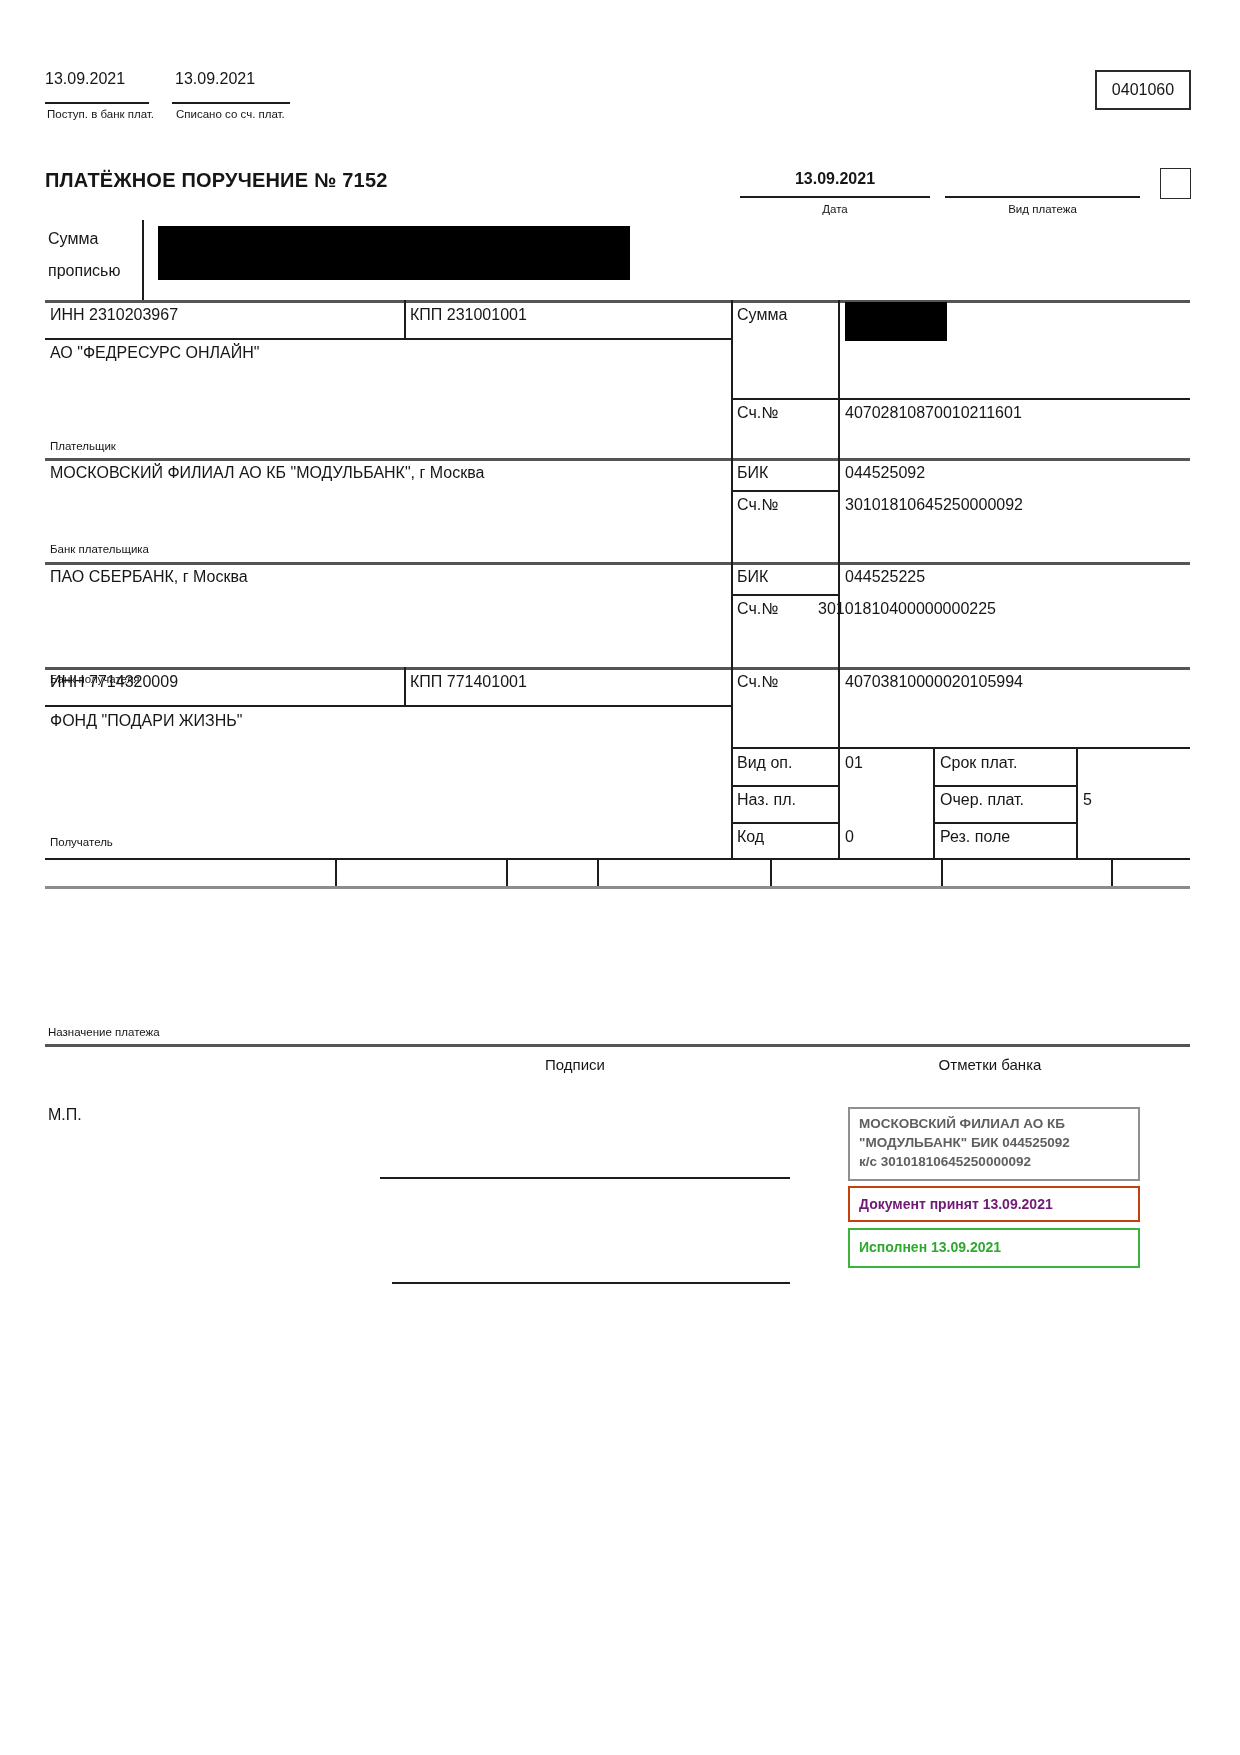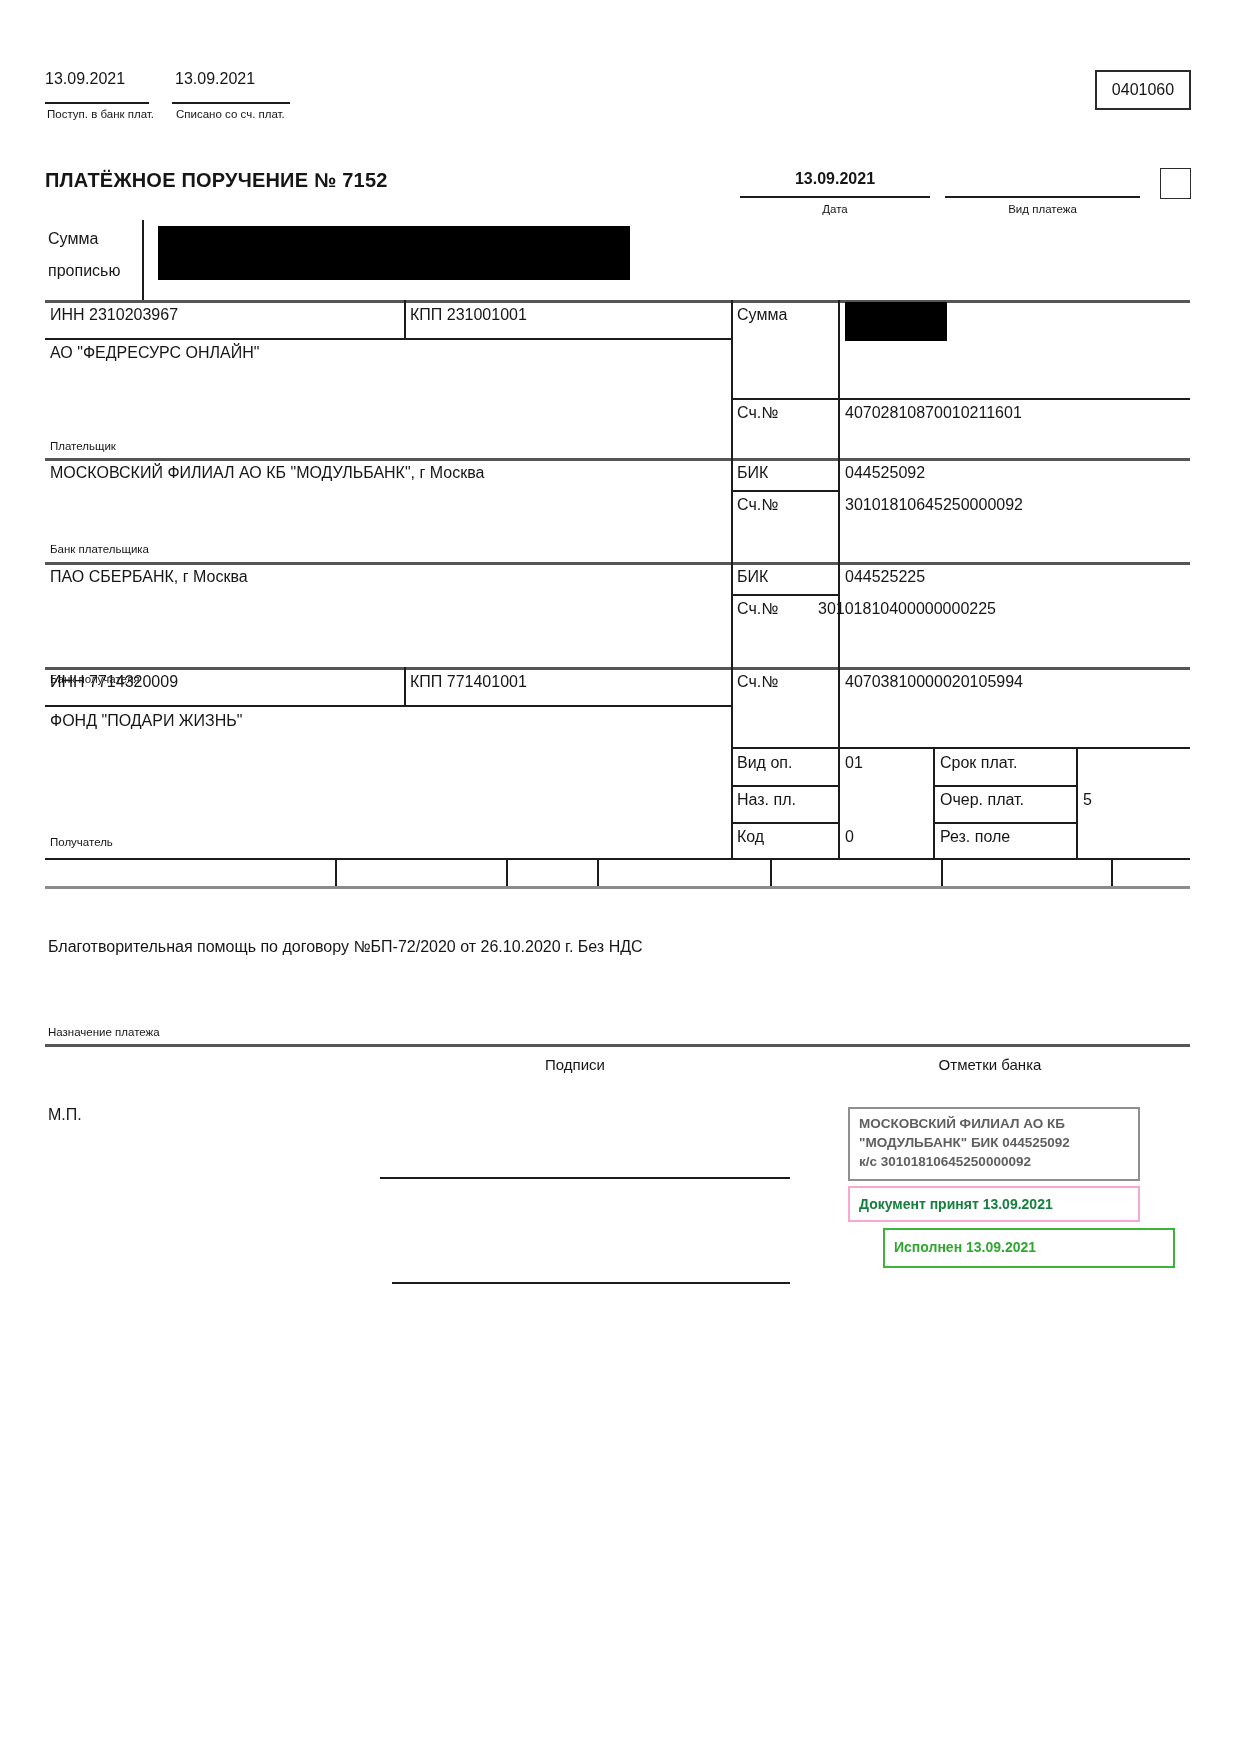--- a/index.html
+++ b/index.html
@@ -13,22 +13,22 @@
   .center{ text-align:center; }
   .hl       { position:absolute; height:1.5px; background:#1c1c1c; }
   .hl-heavy { position:absolute; height:2.5px; background:#555555; }
   .hl-gray  { position:absolute; height:3px;   background:#8c8c8c; }
   .vl       { position:absolute; width:1.5px;  background:#1c1c1c; }
   .frame    { position:absolute; box-sizing:border-box; border:2px solid #2b2b2b; }
   .redact   { position:absolute; background:#000000; }
   .stamp-box{ position:absolute; box-sizing:border-box; border:2px solid #8f8f8f;
               color:#5f5f5f; font-weight:bold; font-size:13.5px; line-height:19px;
               padding:5px 9px; white-space:nowrap; }
-  .accepted-box{ position:absolute; box-sizing:border-box; border:2px solid #f9a8d4;
-              color:#15803d; font-weight:bold; font-size:14px; padding:8px 9px; white-space:nowrap; }
+  .accepted-box{ position:absolute; box-sizing:border-box; border:2px solid #c2410c;
+              color:#701a75; font-weight:bold; font-size:14px; padding:8px 9px; white-space:nowrap; }
   .executed-box{ position:absolute; box-sizing:border-box; border:2px solid #3cb43c;
               color:#2fa82f; font-weight:bold; font-size:14px; padding:9px 9px; white-space:nowrap; }
 </style>
 </head>
 <body>
 
 <div class="page">
 
   <div class="abs t" style="left:45px; top:70px;">13.09.2021</div>
   <div class="hl" style="left:45px; top:102px; width:104px;"></div>
@@ -121,32 +121,31 @@
   <div class="abs t" style="left:940px;  top:754px;">Срок плат.</div>
   <div class="abs t" style="left:1083px; top:754px;"></div>
   <div class="abs t" style="left:737px;  top:791px;">Наз. пл.</div>
   <div class="abs t" style="left:845px;  top:791px;"></div>
   <div class="abs t" style="left:940px;  top:791px;">Очер. плат.</div>
   <div class="abs t" style="left:1083px; top:791px;">5</div>
   <div class="abs t" style="left:737px;  top:828px;">Код</div>
   <div class="abs t" style="left:845px;  top:828px;">0</div>
   <div class="abs t" style="left:940px;  top:828px;">Рез. поле</div>
 
-  <div class="abs t" style="left:48px; top:938px;">Благотворительная помощь по договору №БП-72/2020 от 26.10.2020 г. Без НДС</div>
   <div class="abs lbl" style="left:48px; top:1026px;">Назначение платежа</div>
   <div class="hl-heavy" style="left:45px; top:1044px; width:1145px;"></div>
 
   <div class="abs t center" style="left:460px; top:1056px; width:230px; font-size:15px;">Подписи</div>
   <div class="abs t center" style="left:880px; top:1056px; width:220px; font-size:15px;">Отметки банка</div>
   <div class="abs t" style="left:48px; top:1106px;">М.П.</div>
 
   <div class="hl" style="left:380px; top:1177px; width:410px;"></div>
   <div class="hl" style="left:392px; top:1282px; width:398px;"></div>
 
   <div class="stamp-box" style="left:848px; top:1107px; width:292px; height:74px;">
     <div>МОСКОВСКИЙ ФИЛИАЛ АО КБ</div>
     <div>"МОДУЛЬБАНК" БИК 044525092</div>
     <div>к/с 30101810645250000092</div>
   </div>
   <div class="accepted-box" style="left:848px; top:1186px; width:292px; height:36px;">Документ принят 13.09.2021</div>
-  <div class="executed-box" style="left:848px; top:1228px; width:292px; height:40px;margin-left:35px;">Исполнен 13.09.2021</div>
+  <div class="executed-box" style="left:848px; top:1228px; width:292px; height:40px;">Исполнен 13.09.2021</div>
 
 </div>
 
 </body></html>

